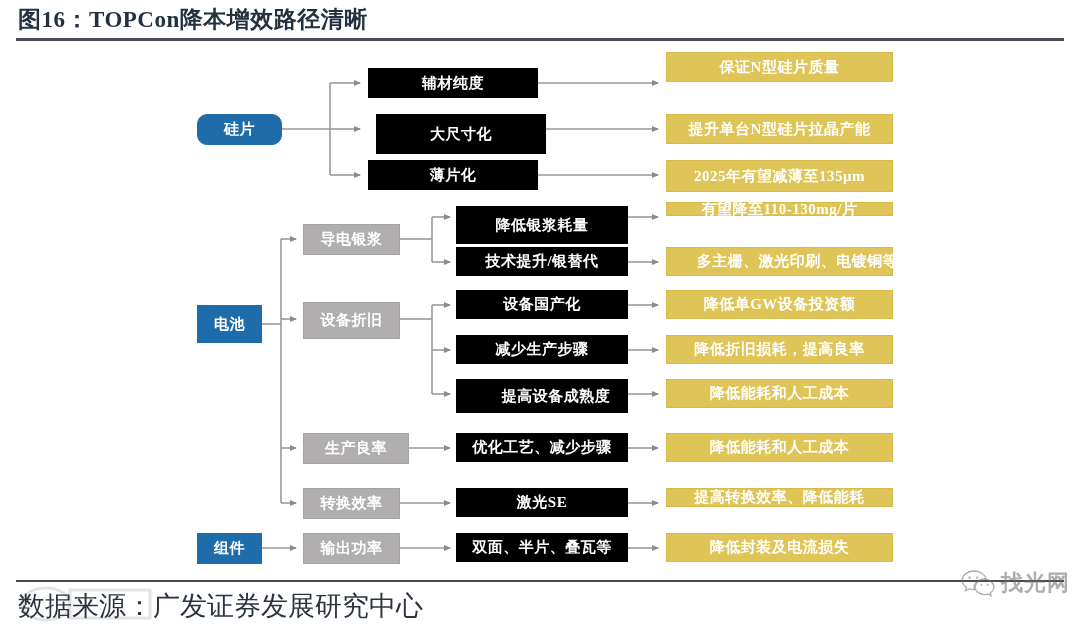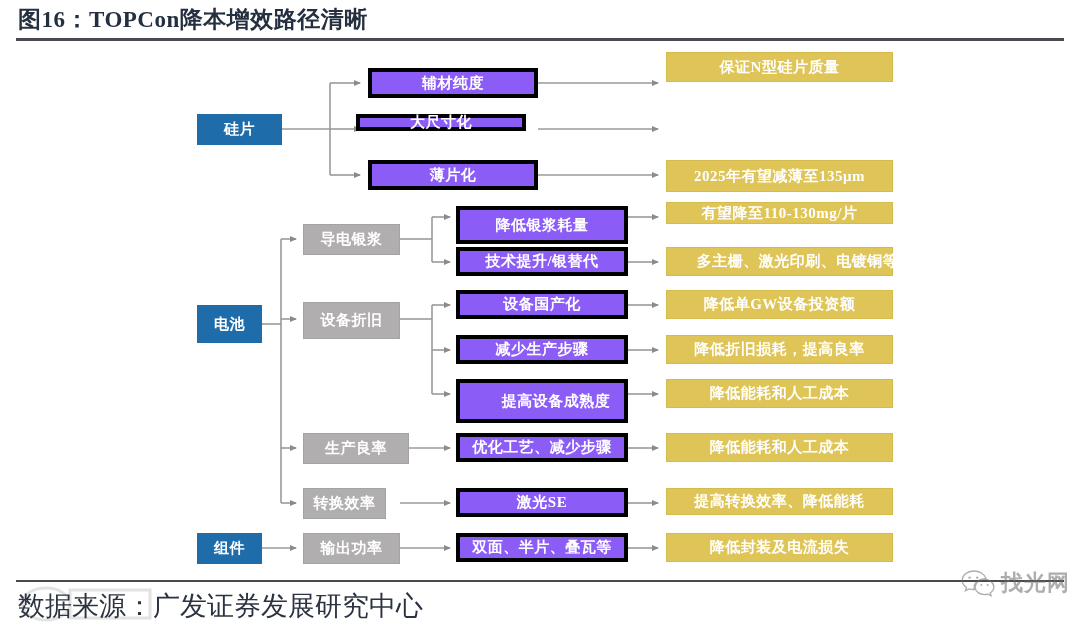--- a/index.html
+++ b/index.html
@@ -42,22 +42,22 @@
   }
   .node.root {
     background: #1f6cab; color: #ffffff; font-weight: bold;
     border: 1px solid #1f6cab;
   }
   .node.gray {
     background: #b0aeae; color: #ffffff; font-weight: bold;
     border: 1px solid #a4a2a2;
   }
   .node.blue {
-    background: #8b5cf6; color: #ffffff; font-weight: bold;
-    border: 4px solid #000000;
+    background: #000000; color: #ffffff; font-weight: bold;
+    border: 1px solid #000000;
   }
   .node.yellow {
     background: #dfc557; color: #ffffff; font-weight: bold;
     border: 1px solid #d5bb4d;
   }
 
   
   .wm-footer {
     position: absolute; left: 18px; top: 584px;
     width: 140px; height: 40px; opacity: 0.16; pointer-events: none;
@@ -129,52 +129,53 @@
         <path d="M628,218 L658,218" marker-end="url(#ar)"></path>
         <path d="M628,261 L658,261" marker-end="url(#ar)"></path>
         <path d="M628,306 L658,306" marker-end="url(#ar)"></path>
         <path d="M628,350 L658,350" marker-end="url(#ar)"></path>
         <path d="M628,404 L658,404" marker-end="url(#ar)"></path>
         <path d="M628,459 L658,459" marker-end="url(#ar)"></path>
         <path d="M628,504 L658,504" marker-end="url(#ar)"></path>
       </g>
     </svg>
 
-    <div class="node root" style="left:197px; top:70px; width:85px; height:31px;">硅片</div>
+    <div class="node root" style="left:197px; top:70px; width:85px; height:31px;border-radius:10px;">硅片</div>
     <div class="node root" style="left:197px; top:261px; width:65px; height:38px;">电池</div>
     <div class="node root" style="left:197px; top:489px; width:65px; height:31px;">组件</div>
 
     <div class="node gray" style="left:303px; top:180px; width:97px; height:31px;">导电银浆</div>
     <div class="node gray" style="left:303px; top:258px; width:97px; height:37px;">设备折旧</div>
     <div class="node gray" style="left:303px; top:389px; width:106px; height:31px;">生产良率</div>
-    <div class="node gray" style="left:303px; top:444px; width:83px; height:31px;">转换效率</div>
+    <div class="node gray" style="left:303px; top:444px; width:97px; height:31px;">转换效率</div>
     <div class="node gray" style="left:303px; top:489px; width:97px; height:31px;">输出功率</div>
 
     <div class="node blue" style="left:368px; top:24px; width:170px; height:30px;">辅材纯度</div>
-    <div class="node blue" style="left:356px; top:70px; width:170px; height:17px;font-family:Liberation Serif, serif;">大尺寸化</div>
+    <div class="node blue" style="left:376px; top:70px; width:170px; height:40px;font-family:Liberation Serif, serif;">大尺寸化</div>
     <div class="node blue" style="left:368px; top:116px; width:170px; height:30px;">薄片化</div>
 
     <div class="node blue" style="left:456px; top:162px; width:172px; height:38px;">降低银浆耗量</div>
     <div class="node blue" style="left:456px; top:203px; width:172px; height:29px;">技术提升/银替代</div>
     <div class="node blue" style="left:456px; top:246px; width:172px; height:29px;">设备国产化</div>
     <div class="node blue" style="left:456px; top:291px; width:172px; height:29px;">减少生产步骤</div>
-    <div class="node blue" style="left:456px; top:335px; width:172px; height:44px;padding-left:28px;">提高设备成熟度</div>
+    <div class="node blue" style="left:456px; top:335px; width:172px; height:34px;padding-left:28px;">提高设备成熟度</div>
     <div class="node blue" style="left:456px; top:389px; width:172px; height:29px;">优化工艺、减少步骤</div>
     <div class="node blue" style="left:456px; top:444px; width:172px; height:29px;">激光SE</div>
     <div class="node blue" style="left:456px; top:489px; width:172px; height:29px;">双面、半片、叠瓦等</div>
 
     <div class="node yellow" style="left:666px; top:8px; width:227px; height:30px;">保证N型硅片质量</div>
+    <div class="node yellow" style="left:666px; top:70px; width:227px; height:30px;">提升单台N型硅片拉晶产能</div>
     <div class="node yellow" style="left:666px; top:116px; width:227px; height:32px;">2025年有望减薄至135μm</div>
-    <div class="node yellow" style="left:666px; top:158px; width:227px; height:22px;">有望降至110-130mg/片</div>
+    <div class="node yellow" style="left:666px; top:158px; width:227px; height:14px;">有望降至110-130mg/片</div>
     <div class="node yellow" style="left:666px; top:203px; width:227px; height:29px;padding-left:36px;">多主栅、激光印刷、电镀铜等</div>
     <div class="node yellow" style="left:666px; top:246px; width:227px; height:29px;">降低单GW设备投资额</div>
     <div class="node yellow" style="left:666px; top:291px; width:227px; height:29px;">降低折旧损耗，提高良率</div>
     <div class="node yellow" style="left:666px; top:335px; width:227px; height:29px;">降低能耗和人工成本</div>
     <div class="node yellow" style="left:666px; top:389px; width:227px; height:29px;">降低能耗和人工成本</div>
-    <div class="node yellow" style="left:666px; top:444px; width:227px; height:27px;text-align:right;">提高转换效率、降低能耗</div>
+    <div class="node yellow" style="left:666px; top:444px; width:227px; height:19px;text-align:right;">提高转换效率、降低能耗</div>
     <div class="node yellow" style="left:666px; top:489px; width:227px; height:29px;">降低封装及电流损失</div>
 
   </div>
 
   <div class="rule-bottom"></div>
   <div class="source">数据来源：广发证券发展研究中心</div>
 
   <div class="wm-footer">
     <svg viewBox="0 0 140 40" xmlns="http://www.w3.org/2000/svg">
       <ellipse cx="28" cy="20" rx="24" ry="16" fill="none" stroke="#555" stroke-width="3"></ellipse>

